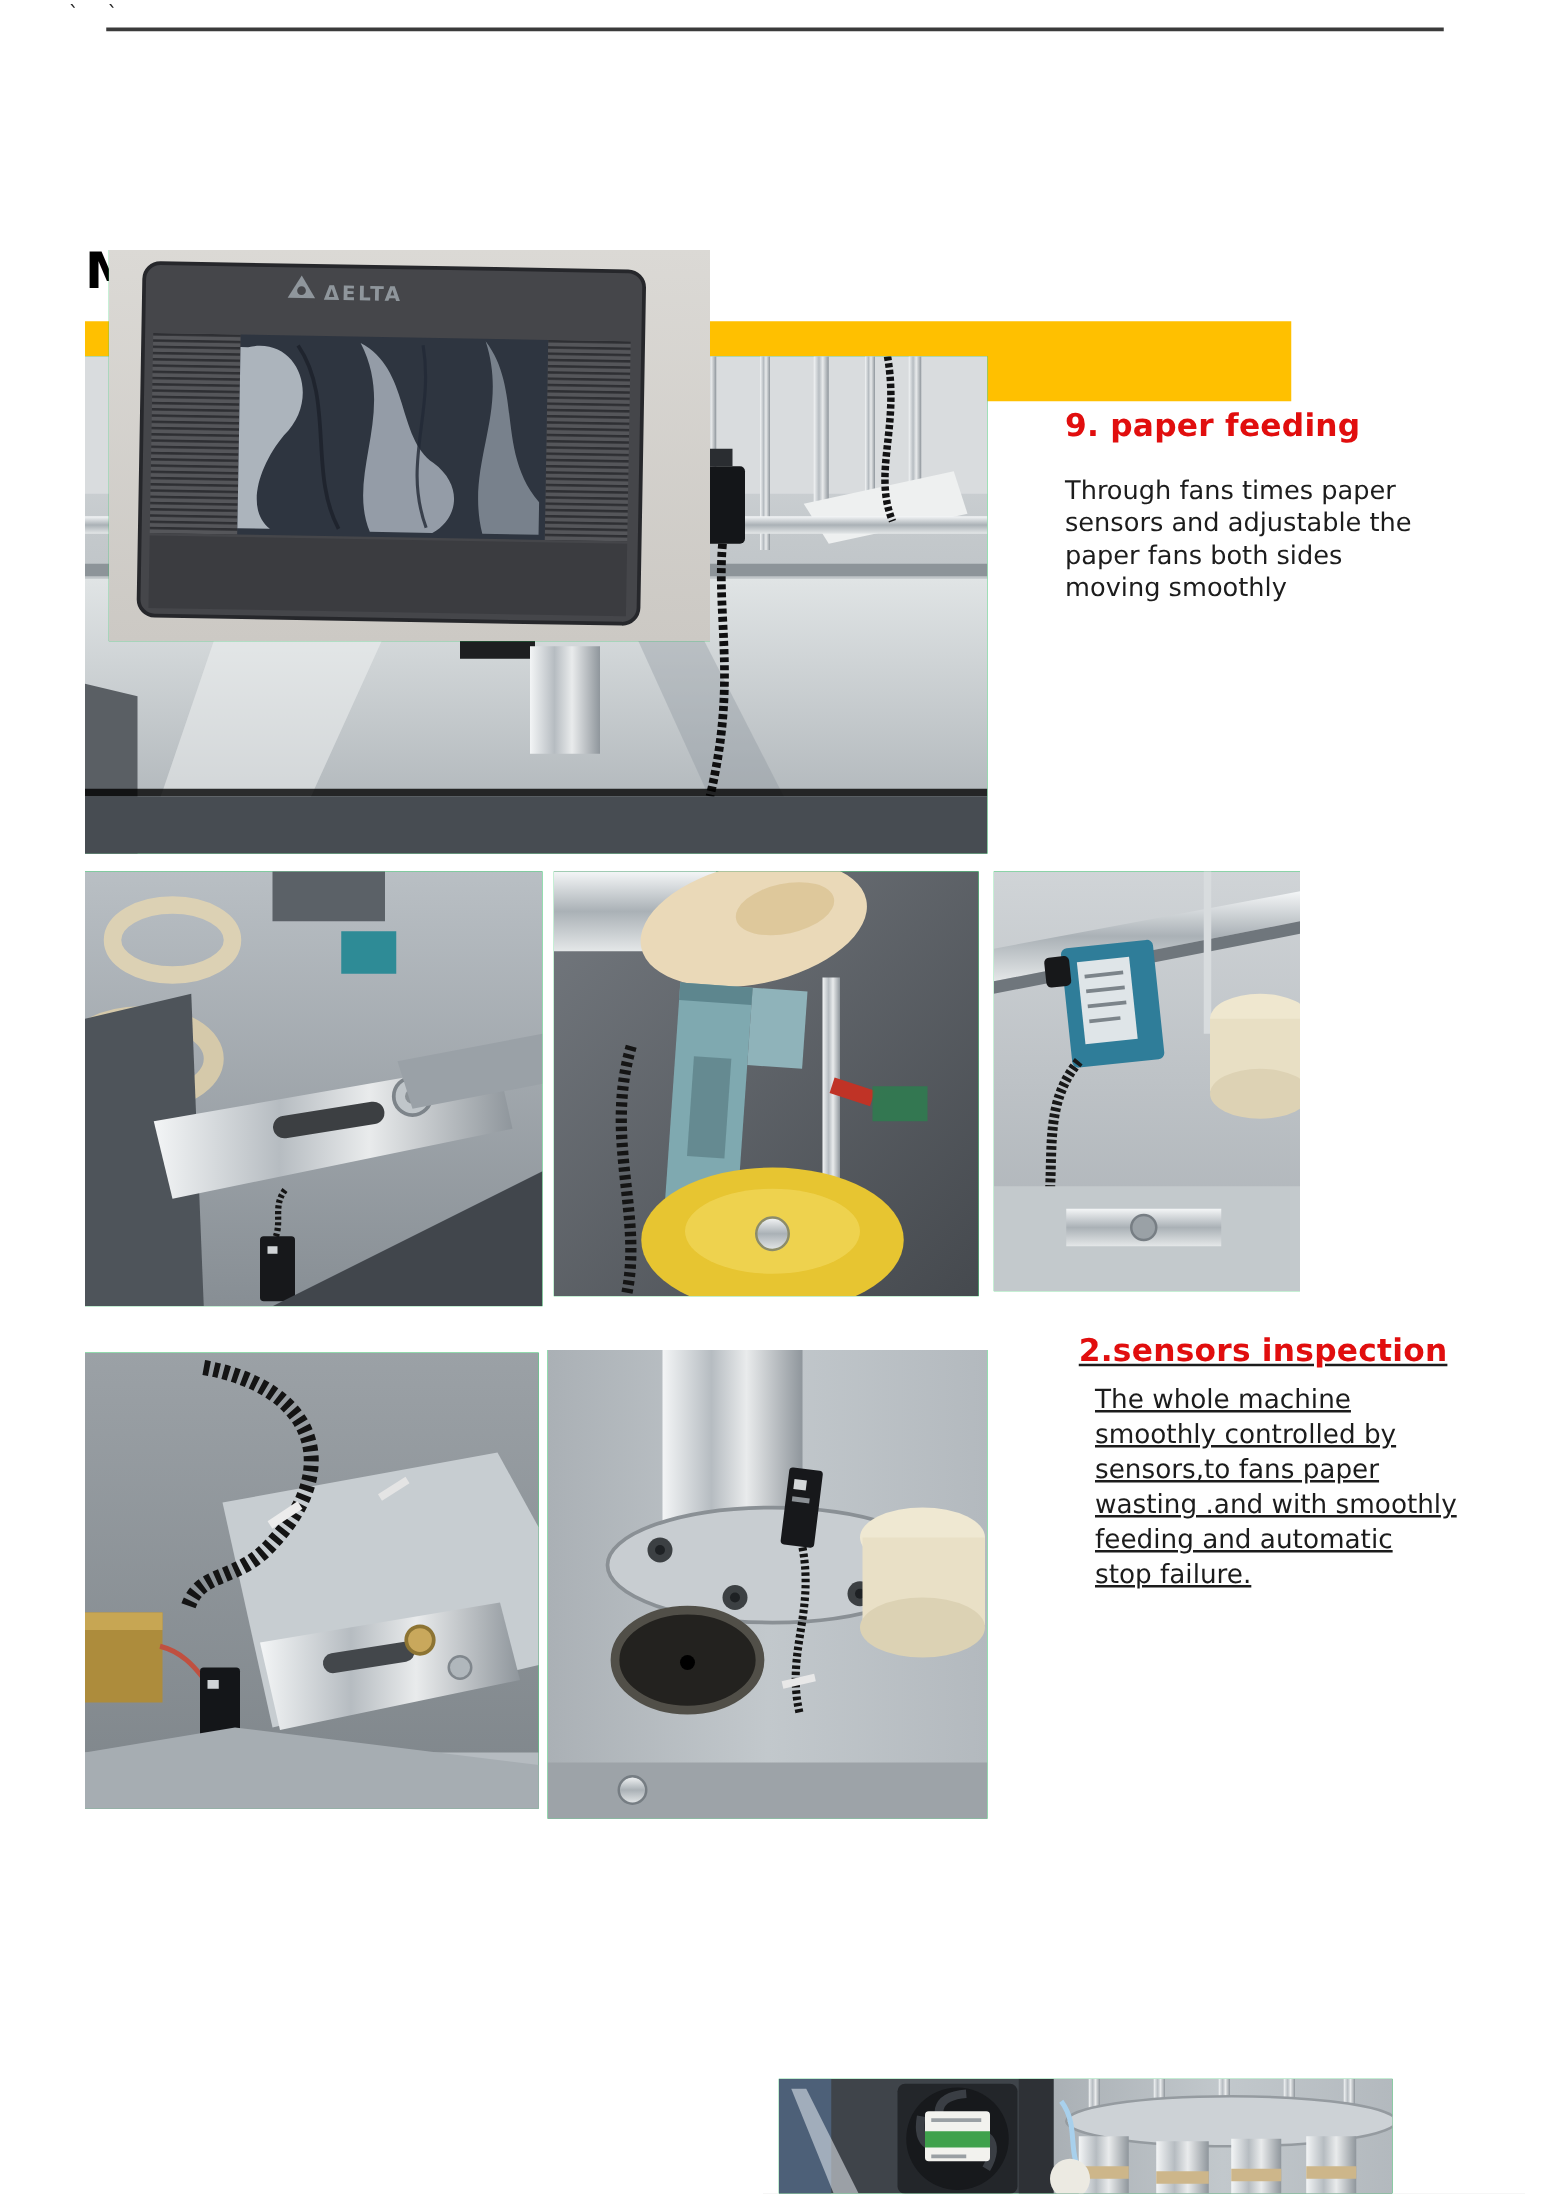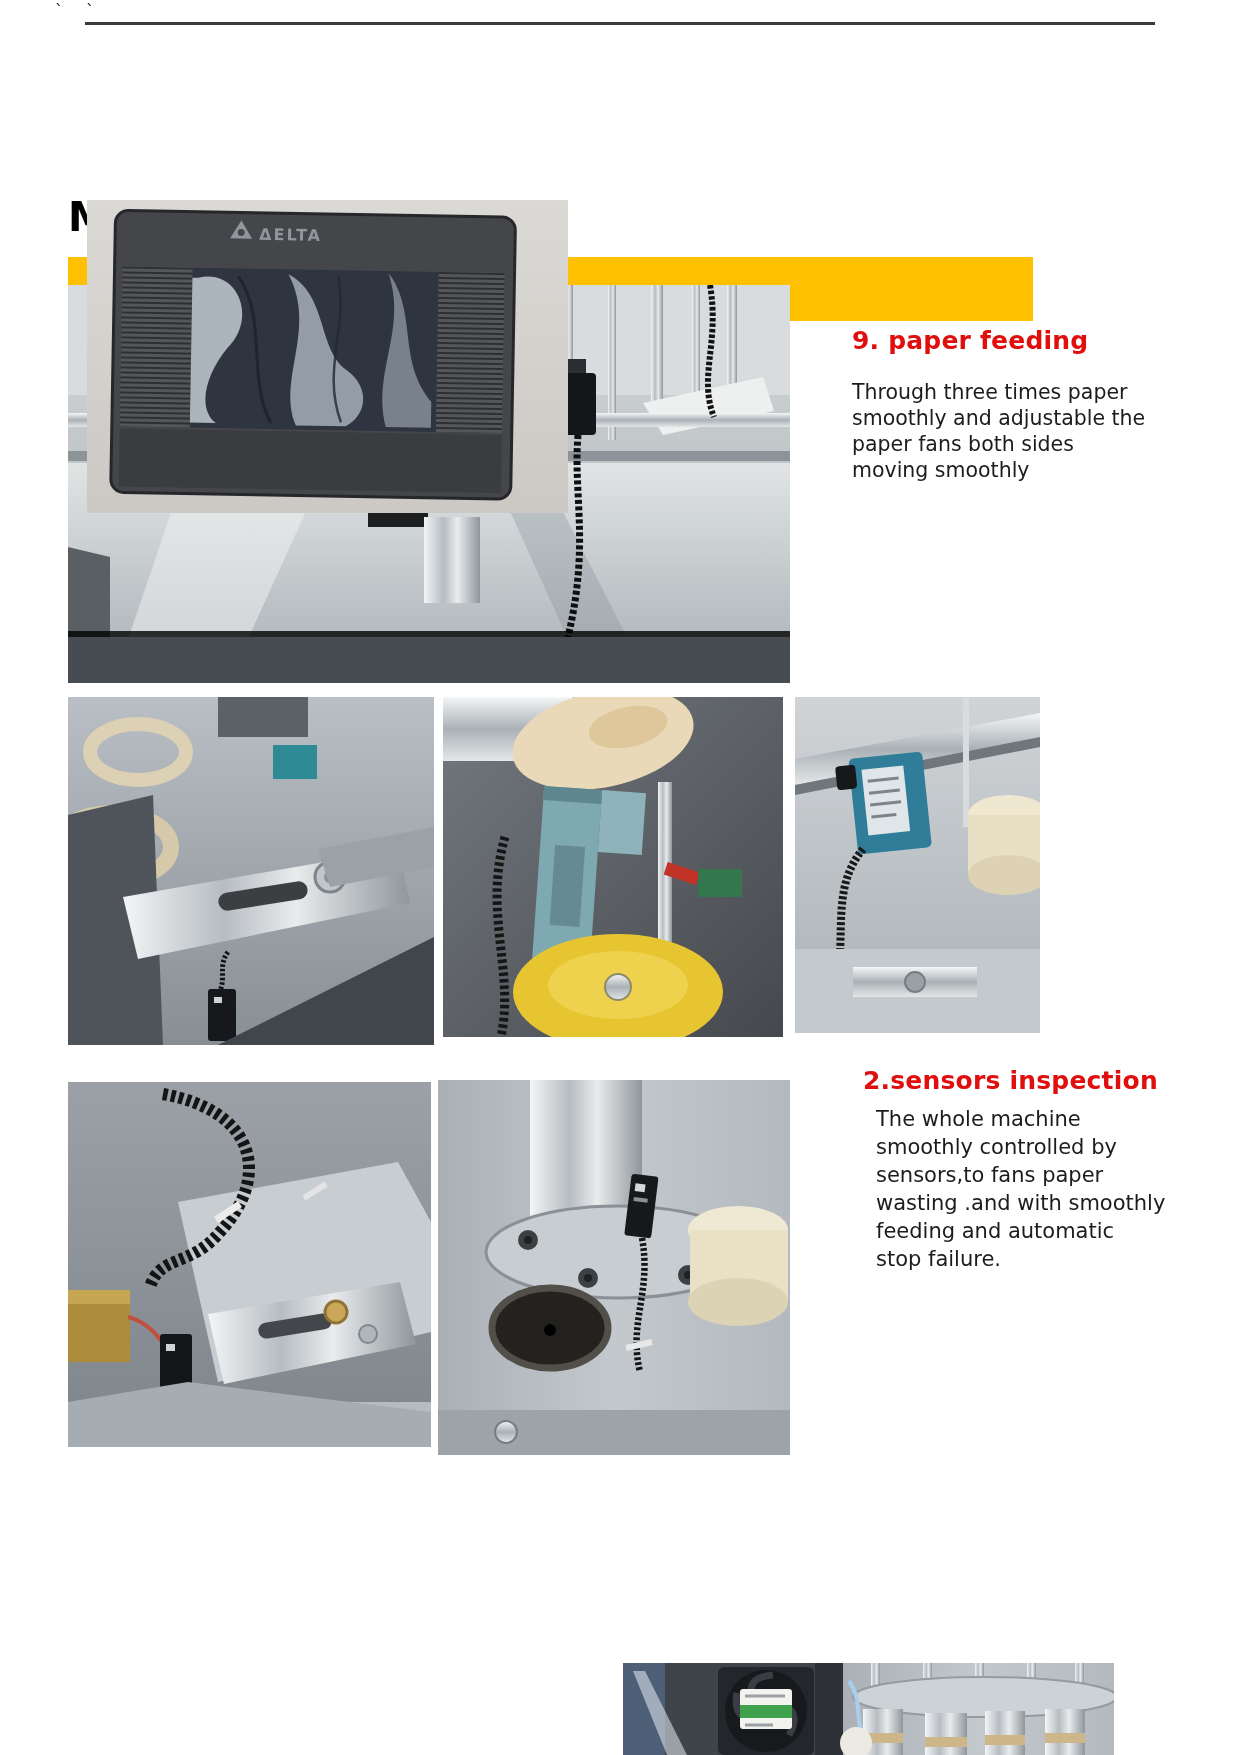--- a/index.html
+++ b/index.html
@@ -17,21 +17,21 @@
   .photo-hmi{left:87px;top:200px;width:481px;height:313px;z-index:3;}
   .photo-machine{left:68px;top:285px;width:722px;height:398px;}
   .photo-r2a{left:68px;top:697px;width:366px;height:348px;}
   .photo-r2b{left:443px;top:697px;width:340px;height:340px;}
   .photo-r2c{left:795px;top:697px;width:245px;height:336px;}
   .photo-r3a{left:68px;top:1082px;width:363px;height:365px;}
   .photo-r3b{left:438px;top:1080px;width:352px;height:375px;}
   .photo-bottom{left:623px;top:1663px;width:491px;height:92px;}
   .section{position:absolute;z-index:1;}
   .sec1{left:852px;top:326px;width:300px;}
-  .sec2{left:863px;top:1066px;width:300px;}
+  .sec2{left:863px;top:1066px;width:300px;text-decoration:underline;}
   .sec-heading{font-size:25px;font-weight:bold;color:#E10E0E;letter-spacing:0.2px;}
   .sec-body{margin-top:24px;}
   .sec1 .sec-body{font-size:20.5px;line-height:26px;}
   .sec2 .sec-body{margin-left:13px;font-size:21px;line-height:28px;margin-top:10px;}
   .tline{white-space:nowrap;}
 </style>
 </head>
 <body>
 
 <div class="page">
@@ -122,22 +122,22 @@
           <circle cx="152" cy="34" r="3.5" fill="#45464a"></circle>
           <text x="170" y="41" font-size="16" font-weight="bold" letter-spacing="2" fill="#8f969c">ΔELTA</text>
         </g>
       </g>
     </svg>
   </div>
 
   <div class="section sec1">
     <div class="sec-heading">9. paper feeding</div>
     <div class="sec-body">
-      <div class="tline">Through three times paper</div>
-      <div class="tline">smoothly and adjustable the</div>
+      <div class="tline">Through fans times paper</div>
+      <div class="tline">sensors and adjustable the</div>
       <div class="tline">paper fans both sides</div>
       <div class="tline">moving smoothly</div>
     </div>
   </div>
 
   <div class="photo photo-r2a">
     <svg viewBox="0 0 366 348">
       <defs>
         <linearGradient id="r2abg" x1="0" y1="0" x2="0" y2="1">
           <stop offset="0" stop-color="#b9bfc4"></stop>

